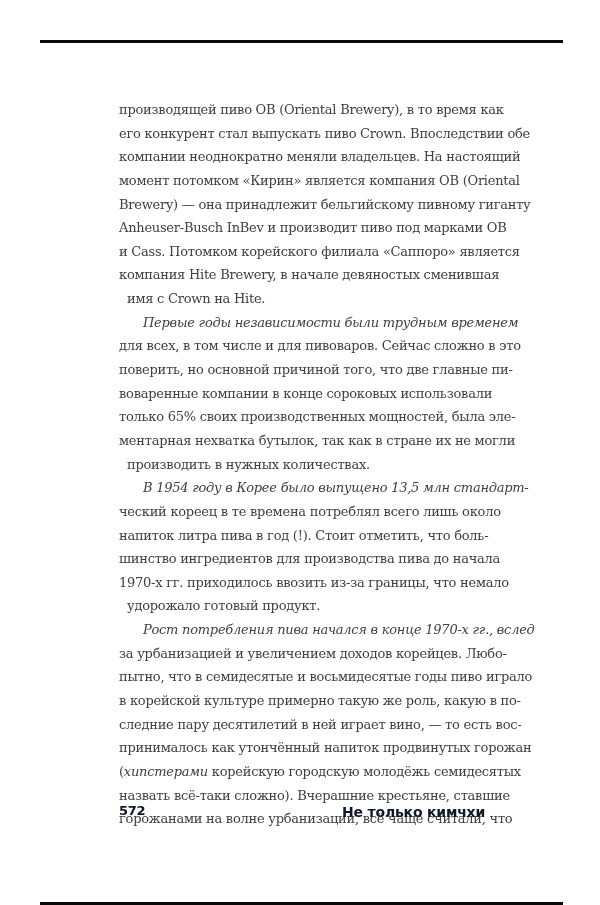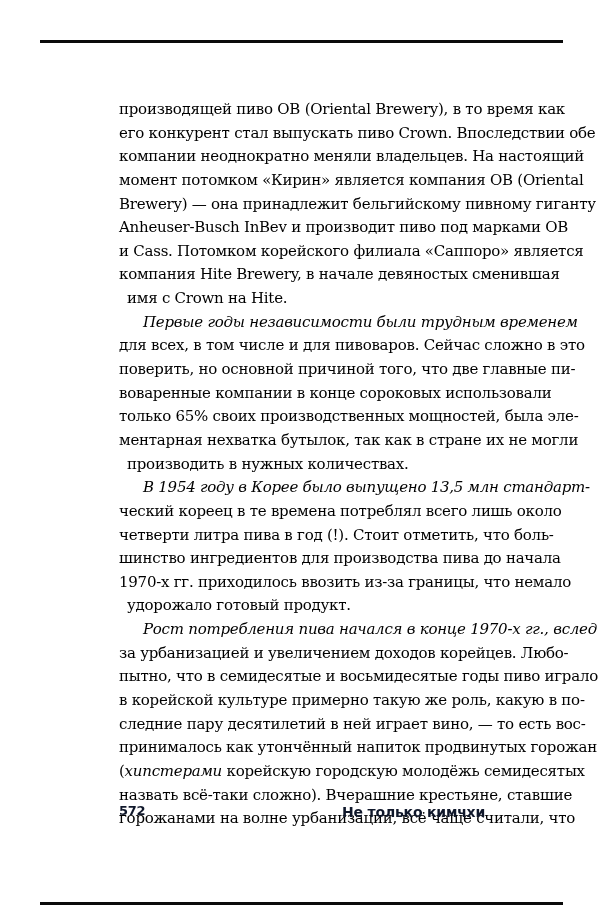--- a/index.html
+++ b/index.html
@@ -2,22 +2,22 @@
 <html><head>
   <meta charset="utf-8">
   <style>
     html, body { margin: 0; padding: 0; background: #ffffff; }
     body { width: 600px; height: 905px; position: relative; overflow: hidden; }
     .rule { position: absolute; left: 40px; width: 523px; height: 3px; background: #0a0a0a; }
     .rule.top { top: 40px; }
     .rule.bottom { top: 902px; }
     .text-block {
       position: absolute; left: 119px; top: 98px; width: 366px;
-      font-family: "DejaVu Serif", serif; font-size: 15px; line-height: 23.65px;
-      color: #000000; letter-spacing: -0.25px;
+      font-family: "DejaVu Serif", serif; font-size: 13px; line-height: 23.65px;
+      color: #404040; letter-spacing: -0.25px;
     }
     .line { display: block; white-space: nowrap; text-align: justify; text-align-last: justify; height: 23.65px; overflow: visible; }
     .line.last { text-align-last: left; margin-left: 8px; }
     .line.indent { padding-left: 24px; font-style: italic; }
     .footer {
       position: absolute; top: 803px; left: 119px; width: 366px; height: 20px;
       font-family: "DejaVu Sans", sans-serif; font-weight: bold; color: #0f172a; text-align: right;
     }
     .page-number { position: absolute; left: 0; top: 0; font-size: 13px; letter-spacing: -0.3px; }
     .running-title { position: absolute; right: 0; top: 1px; font-size: 14px; letter-spacing: -0.2px; margin-left: 40px; }
@@ -40,21 +40,21 @@
   <span class="line last">имя с Crown на Hite.</span>
   <span class="line indent">Первые годы независимости были трудным временем</span>
   <span class="line">для всех, в том числе и для пивоваров. Сейчас сложно в это</span>
   <span class="line">поверить, но основной причиной того, что две главные пи-</span>
   <span class="line">воваренные компании в конце сороковых использовали</span>
   <span class="line">только 65% своих производственных мощностей, была эле-</span>
   <span class="line">ментарная нехватка бутылок, так как в стране их не могли</span>
   <span class="line last">производить в нужных количествах.</span>
   <span class="line indent">В 1954 году в Корее было выпущено 13,5 млн стандарт-</span>
   <span class="line">ческий кореец в те времена потреблял всего лишь около</span>
-  <span class="line">четверти литра пива в год (!). Стоит отметить, что боль-</span>
+  <span class="line">напиток литра пива в год (!). Стоит отметить, что боль-</span>
   <span class="line">шинство ингредиентов для производства пива до начала</span>
   <span class="line">1970-х гг. приходилось ввозить из-за границы, что немало</span>
   <span class="line last">удорожало готовый продукт.</span>
   <span class="line indent">Рост потребления пива начался в конце 1970-х гг., вслед</span>
   <span class="line">за урбанизацией и увеличением доходов корейцев. Любо-</span>
   <span class="line">пытно, что в семидесятые и восьмидесятые годы пиво играло</span>
   <span class="line">в корейской культуре примерно такую же роль, какую в по-</span>
   <span class="line">следние пару десятилетий в ней играет вино, — то есть вос-</span>
   <span class="line">принималось как утончённый напиток продвинутых горожан</span>
   <span class="line"><span>(</span><em>хипстерами</em><span> корейскую городскую молодёжь семидесятых</span></span>

